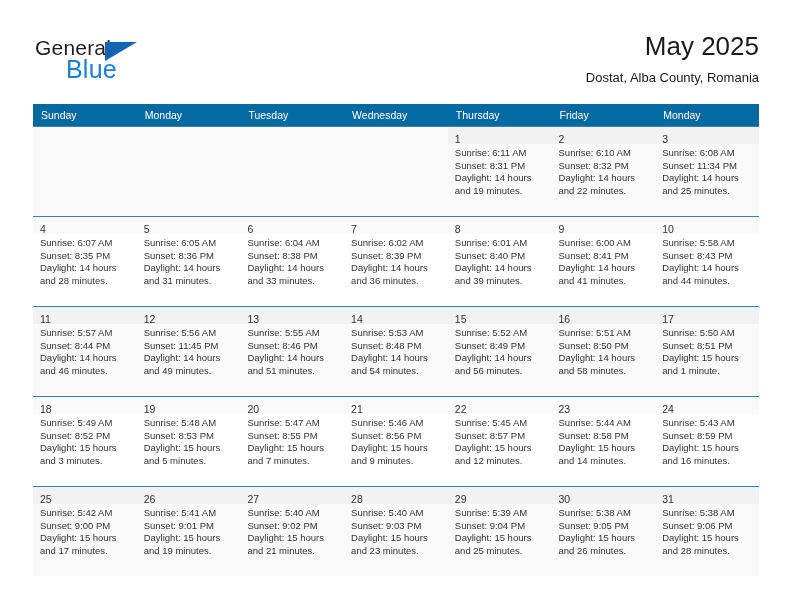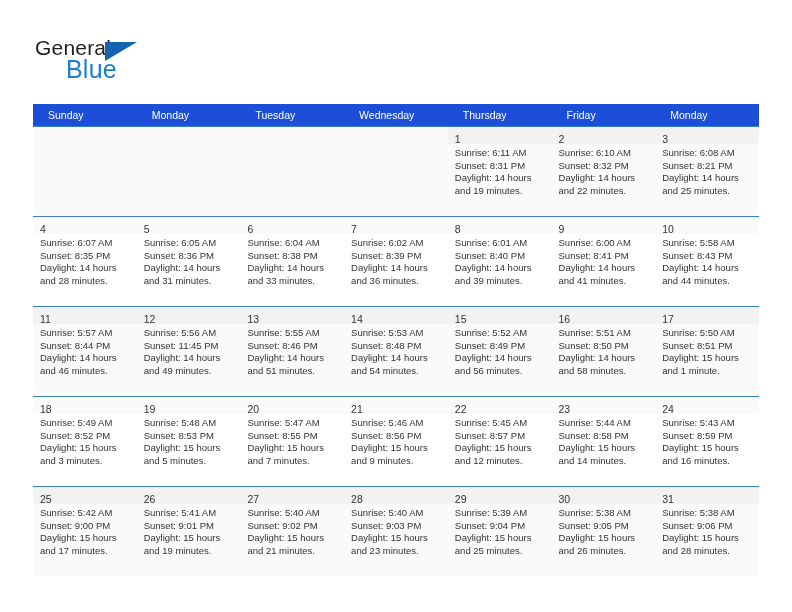--- a/index.html
+++ b/index.html
@@ -86,26 +86,26 @@
   
   .calendar {
     position: absolute;
     left: 33px;
     top: 104px;
     width: 726px;
     border-collapse: collapse;
     table-layout: fixed;
   }
   .calendar th {
-    background: #1d4ed8;
+    background: #0369a1;
     color: #ffffff;
     font-size: 10.5px;
     font-weight: normal;
     text-align: left;
-    padding: 5px 0 5px 15px;
+    padding: 5px 0 5px 8px;
     height: 11px;
     border: none;
   }
   .calendar td {
     vertical-align: top;
     padding: 0;
     border: none;
     height: 90px;
     width: 103.71px;
   }
@@ -153,20 +153,24 @@
 </head>
 <body>
 
 <div class="page">
 
   <div class="header">
     <div class="brand">
       <span class="brand-general">General</span>
       <span class="brand-triangle"></span>
       <span class="brand-blue">Blue</span>
+    </div>
+    <div class="title-block">
+      <div class="cal-title">May 2025</div>
+      <div class="cal-subtitle">Dostat, Alba County, Romania</div>
     </div>
   </div>
 
   <table class="calendar">
     <thead>
       <tr>
         <th>Sunday</th>
         <th>Monday</th>
         <th>Tuesday</th>
         <th>Wednesday</th>
@@ -209,21 +213,21 @@
                 <div class="dayline">Daylight: 14 hours</div>
                 <div class="dayline">and 22 minutes.</div>
               </div>
             </div>
           </td>
           <td>
             <div class="daycell">
               <div class="daynum-band"><span class="daynum">3</span></div>
               <div class="daybody">
                 <div class="dayline">Sunrise: 6:08 AM</div>
-                <div class="dayline">Sunset: 8:21 PM</div>
+                <div class="dayline">Sunset: 11:34 PM</div>
                 <div class="dayline">Daylight: 14 hours</div>
                 <div class="dayline">and 25 minutes.</div>
               </div>
             </div>
           </td>
         </tr>
         <tr class="week-odd">
           <td>
             <div class="daycell">
               <div class="daynum-band"><span class="daynum">4</span></div>

